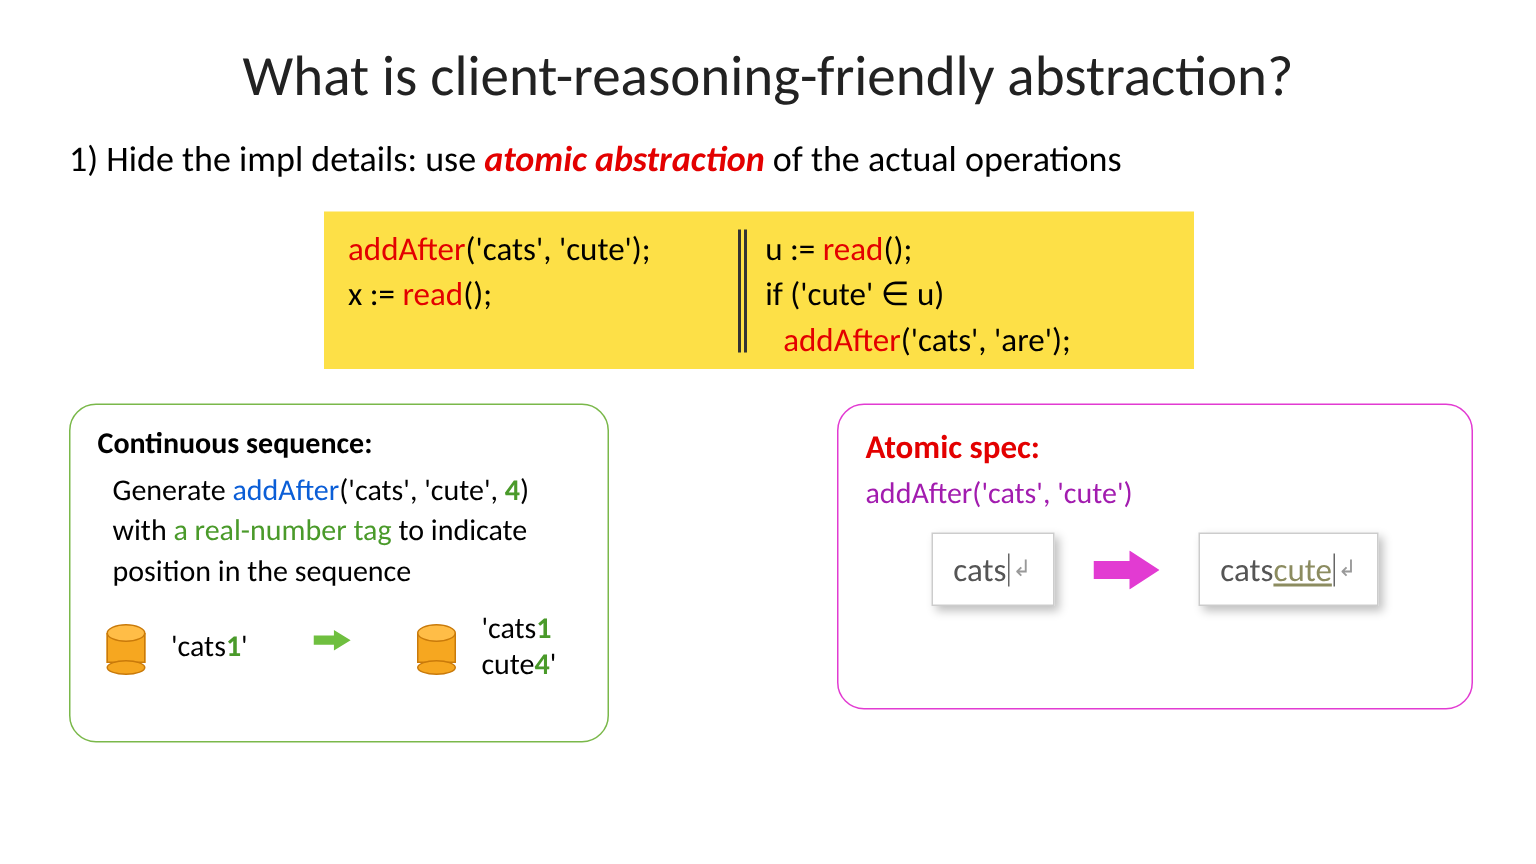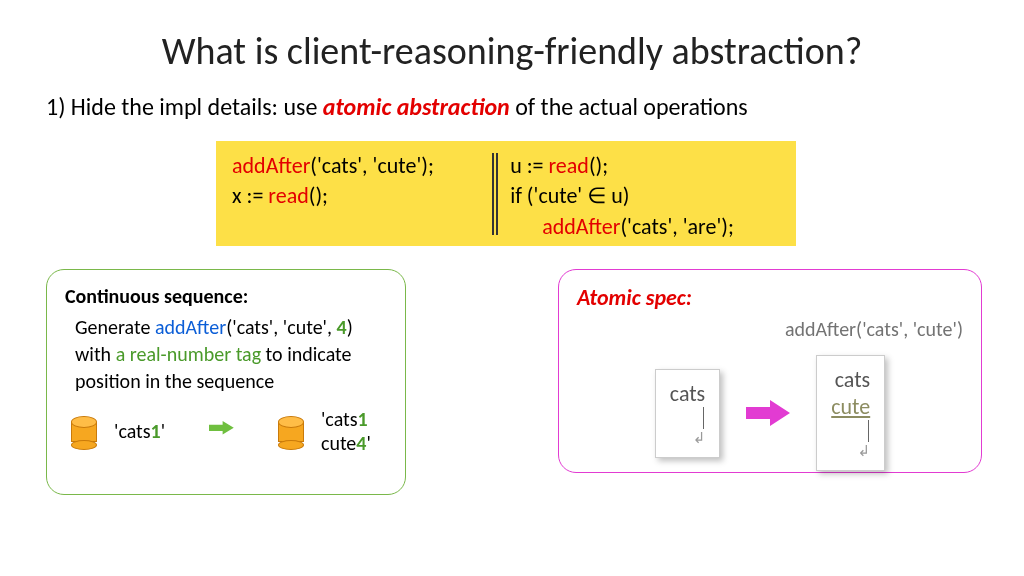--- a/index.html
+++ b/index.html
@@ -51,21 +51,21 @@
     justify-content: center;
     align-items: center;
   }
   .divider-lines {
     width: 6px;
     height: 82px;
     border-left: 2px solid #333;
     border-right: 2px solid #333;
   }
   .kw-red { color: #e30000; }
-  .indent { margin-left: 32px; }
+  .indent { margin-left: 12px; }
 
   .panel {
     position: absolute;
     border-radius: 18px;
     padding: 14px 18px 14px 18px;
   }
   .panel-left {
     top: 269px;
     left: 46px;
     width: 360px;
@@ -77,21 +77,21 @@
     left: 558px;
     width: 424px;
     height: 204px;
     border: 1.5px solid #e23bd2;
   }
   .panel-title {
     font-weight: bold;
     font-size: 20px;
     margin-bottom: 6px;
   }
-  .panel-right .panel-title { color: #e30000; font-style: italic; font-size: 22px; }
+  .panel-right .panel-title { color: #e30000; font-size: 22px; }
   .desc {
     font-size: 20px;
     line-height: 1.35;
     margin-left: 10px;
     margin-bottom: 12px;
   }
   .green { color: #4a9a2a; }
   .bluef { color: #0b5ed7; }
   .boldg { color: #4a9a2a; font-weight: bold; }
 
@@ -132,43 +132,42 @@
   .cyllabel { font-size: 20px; }
   .arrow-g {
     width: 38px; height: 22px;
     display: inline-block;
     margin: 0 18px;
   }
   .arrow-g svg path { fill: #6fbf3f; }
   .arrow-m svg path { fill: #e23bd2; }
 
   .atomic-line {
-    text-align: right;
-    color: #737373;
+    text-align: left;
+    color: #a21caf;
     font-size: 20px;
     margin-top: 2px;
     margin-bottom: 14px;
   }
   .snap-row {
     display: flex;
     align-items: center;
     justify-content: center;
     gap: 26px;
   }
   .snap {
     background: #fff;
     border: 1px solid #ccc;
     box-shadow: 3px 3px 6px rgba(0,0,0,0.25);
     padding: 10px 14px 10px 14px;
     font-family: Calibri, sans-serif;
     font-size: 22px;
     color: #555;
     display: flex;
-    align-items: flex-end;
-    flex-direction: column;
+    align-items: center;
   }
   .cursor {
     display: inline-block;
     width: 0;
     border-left: 1.5px solid #666;
     height: 22px;
     vertical-align: text-bottom;
     margin: 0 1px;
   }
   .ret {

